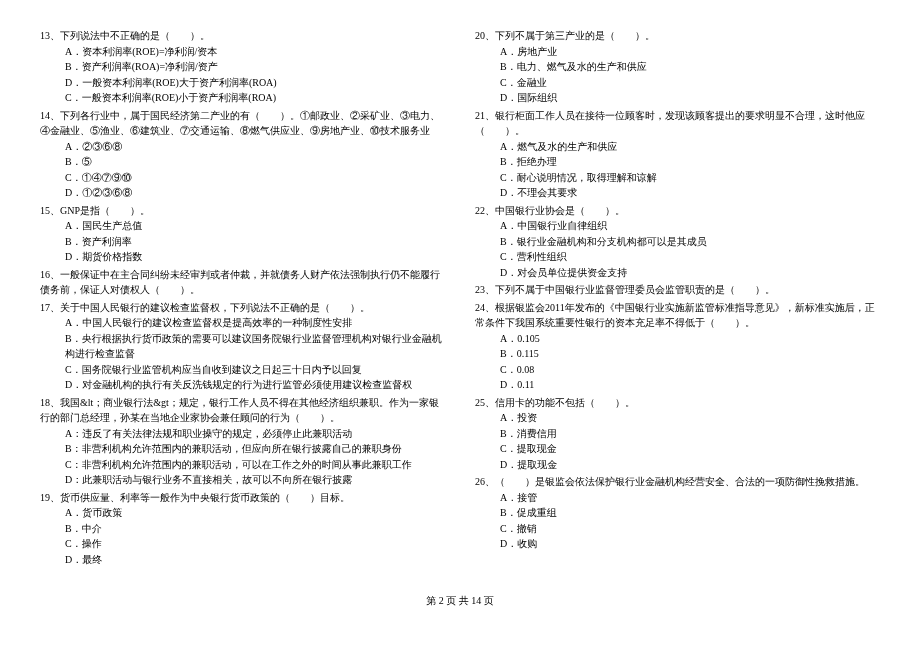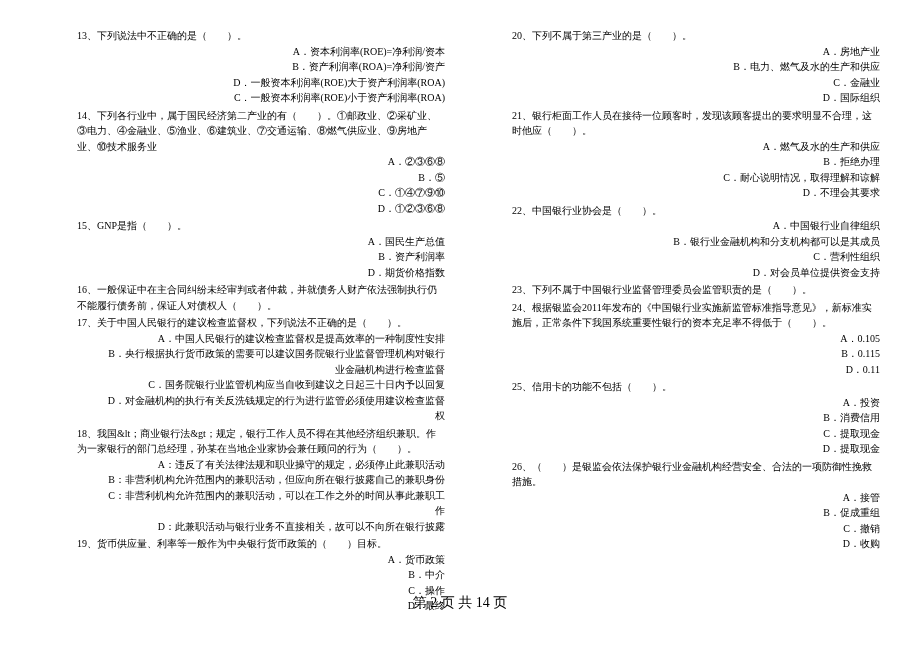--- a/index.html
+++ b/index.html
@@ -20,35 +20,33 @@
     gap: 30px;
     height: 590px;
     box-sizing: border-box;
   }
   .column {
     flex: 1;
     line-height: 1.55;
   }
   .question {
     margin-bottom: 2px;
-    margin-left: 37px;
   }
   .q-stem {
     text-indent: 0;
   }
   .options {
     padding-left: 2.5em;
-    text-align: right;
   }
   .option {
     display: block;
   }
   .footer {
     text-align: center;
-    font-size: 14px;
+    font-size: 10px;
     padding-top: 4px;
   }
 </style>
 </head>
 <body>
 
 <div class="page">
   <div class="column">
 
     <div class="question">
@@ -149,20 +147,21 @@
 
     <div class="question">
       <div class="q-stem">23、下列不属于中国银行业监督管理委员会监管职责的是（　　）。</div>
     </div>
 
     <div class="question">
       <div class="q-stem">24、根据银监会2011年发布的《中国银行业实施新监管标准指导意见》，新标准实施后，正常条件下我国系统重要性银行的资本充足率不得低于（　　）。</div>
       <div class="options">
         <span class="option">A．0.105</span>
         <span class="option">B．0.115</span>
+        <span class="option">C．0.08</span>
         <span class="option">D．0.11</span>
       </div>
     </div>
 
     <div class="question">
       <div class="q-stem">25、信用卡的功能不包括（　　）。</div>
       <div class="options">
         <span class="option">A．投资</span>
         <span class="option">B．消费信用</span>
         <span class="option">C．提取现金</span>

